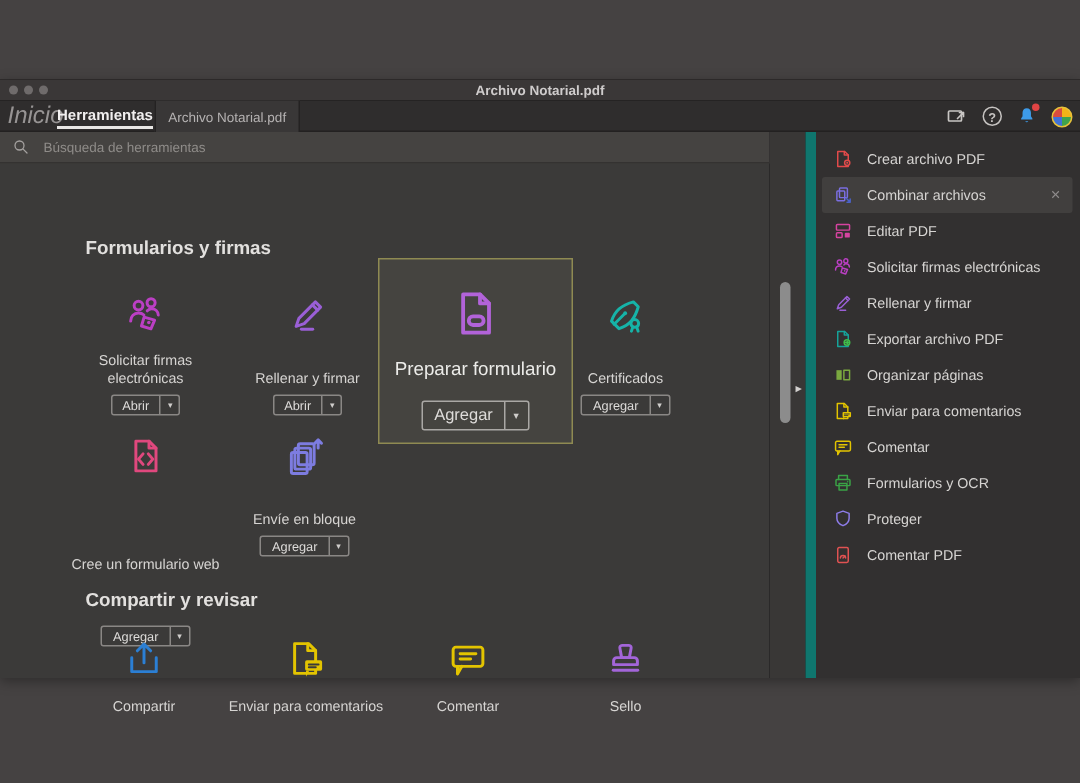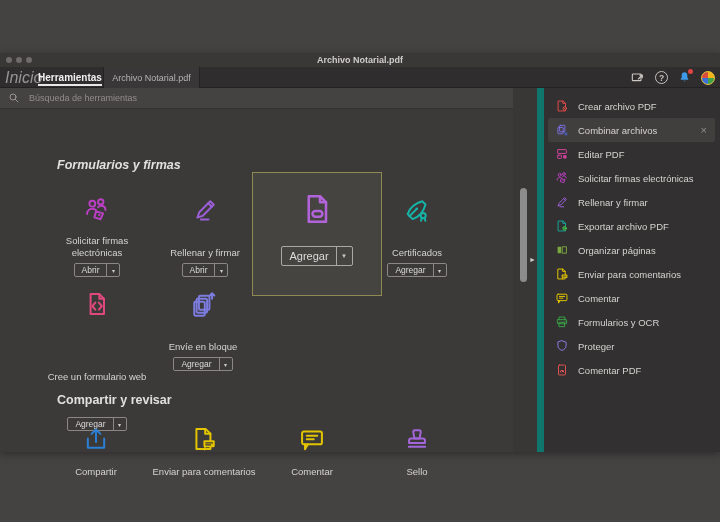--- a/index.html
+++ b/index.html
@@ -38,21 +38,21 @@
 
   
   .content{position:absolute;left:0;top:35px;width:513px;height:364px;background:#3b3a39;}
   .searchbar{position:absolute;left:0;top:0;width:513px;height:21px;background:#454341;
      display:flex;align-items:center;padding-left:8px;border-bottom:1px solid #343231;}
   .search-input{background:transparent;border:none;outline:none;margin-left:7px;
      font-size:9px;color:#c6c3c1;width:300px;font-family:"Liberation Sans",sans-serif;}
   .search-input::placeholder{color:#8f8c89;}
 
   .section-title{position:absolute;left:57px;font-size:12.5px;font-weight:bold;color:#e2e0de;}
-  #forms-title{top:70px;font-style:italic;}
+  #forms-title{top:70px;}
   #share-title{top:305px;}
 
   .tile{position:absolute;width:112px;display:flex;flex-direction:column;align-items:center;}
   .slot-0{left:41px;top:105px;}
   .slot-1{left:149px;top:105px;}
   .slot-3{left:361px;top:105px;}
   .slot-4{left:41px;top:199px;gap:30px;}
   .slot-5{left:147px;top:199px;}
   .tile-iconbox{height:34px;display:flex;align-items:center;justify-content:center;}
   .tile .tile-label{height:31px;display:flex;align-items:flex-end;justify-content:center;
@@ -181,20 +181,21 @@
         <div class="tile-hl slot-hl">
           <div class="tile-iconbox">
             <span class="ico" style="color: rgb(178, 99, 217);">
               <svg viewBox="0 0 24 24" width="36" height="36" fill="none" stroke="currentColor" stroke-width="1.7" stroke-linecap="round" stroke-linejoin="round">
                 <path d="M6.5 3.5H14l4 4v13H6.5z"></path>
                 <path d="M14 3.5v4h4"></path>
                 <rect x="9" y="13.3" width="6.6" height="3.8" rx="1.9"></rect>
               </svg>
             </span>
           </div>
+          <div class="tile-label">Preparar formulario</div>
           <div class="split-btn">
             <span class="sb-label">Agregar</span>
             <span class="sb-arrow">▾</span>
           </div>
         </div>
         <div class="tile slot-3">
           <div class="tile-iconbox">
             <span class="ico" style="color: rgb(22, 179, 168);">
               <svg viewBox="0 0 24 24" width="28" height="28" fill="none" stroke="currentColor" stroke-width="1.7" stroke-linecap="round" stroke-linejoin="round">
                 <path d="M4 15.5C6 9.5 9.5 6.5 16.5 4.5l2.8 2.8c-2 7-5 10.5-11 12.5z"></path>

